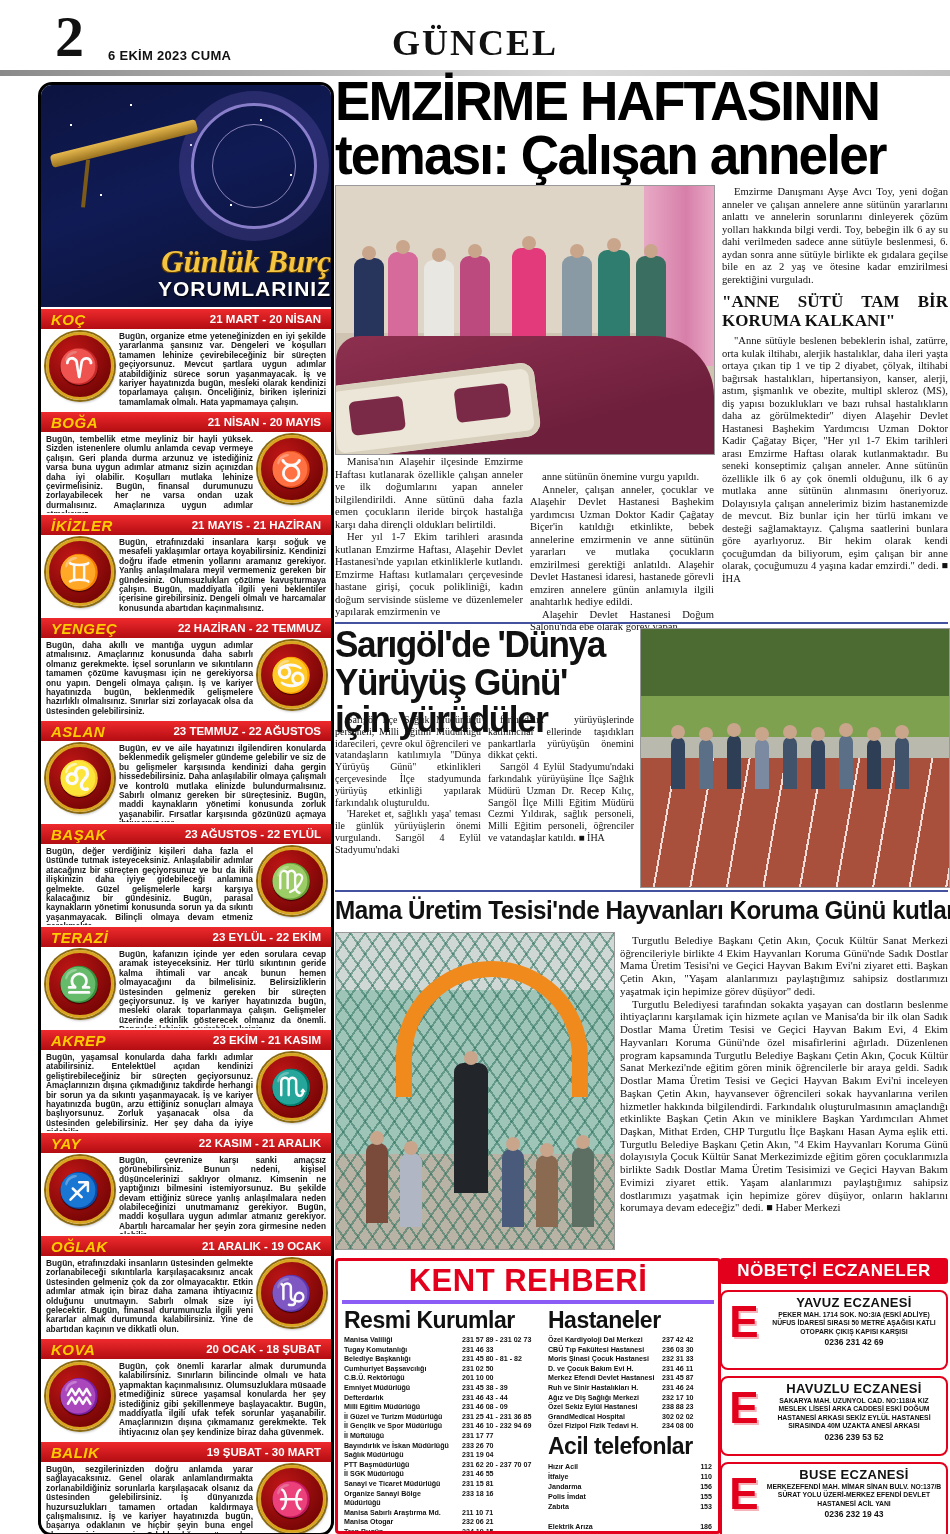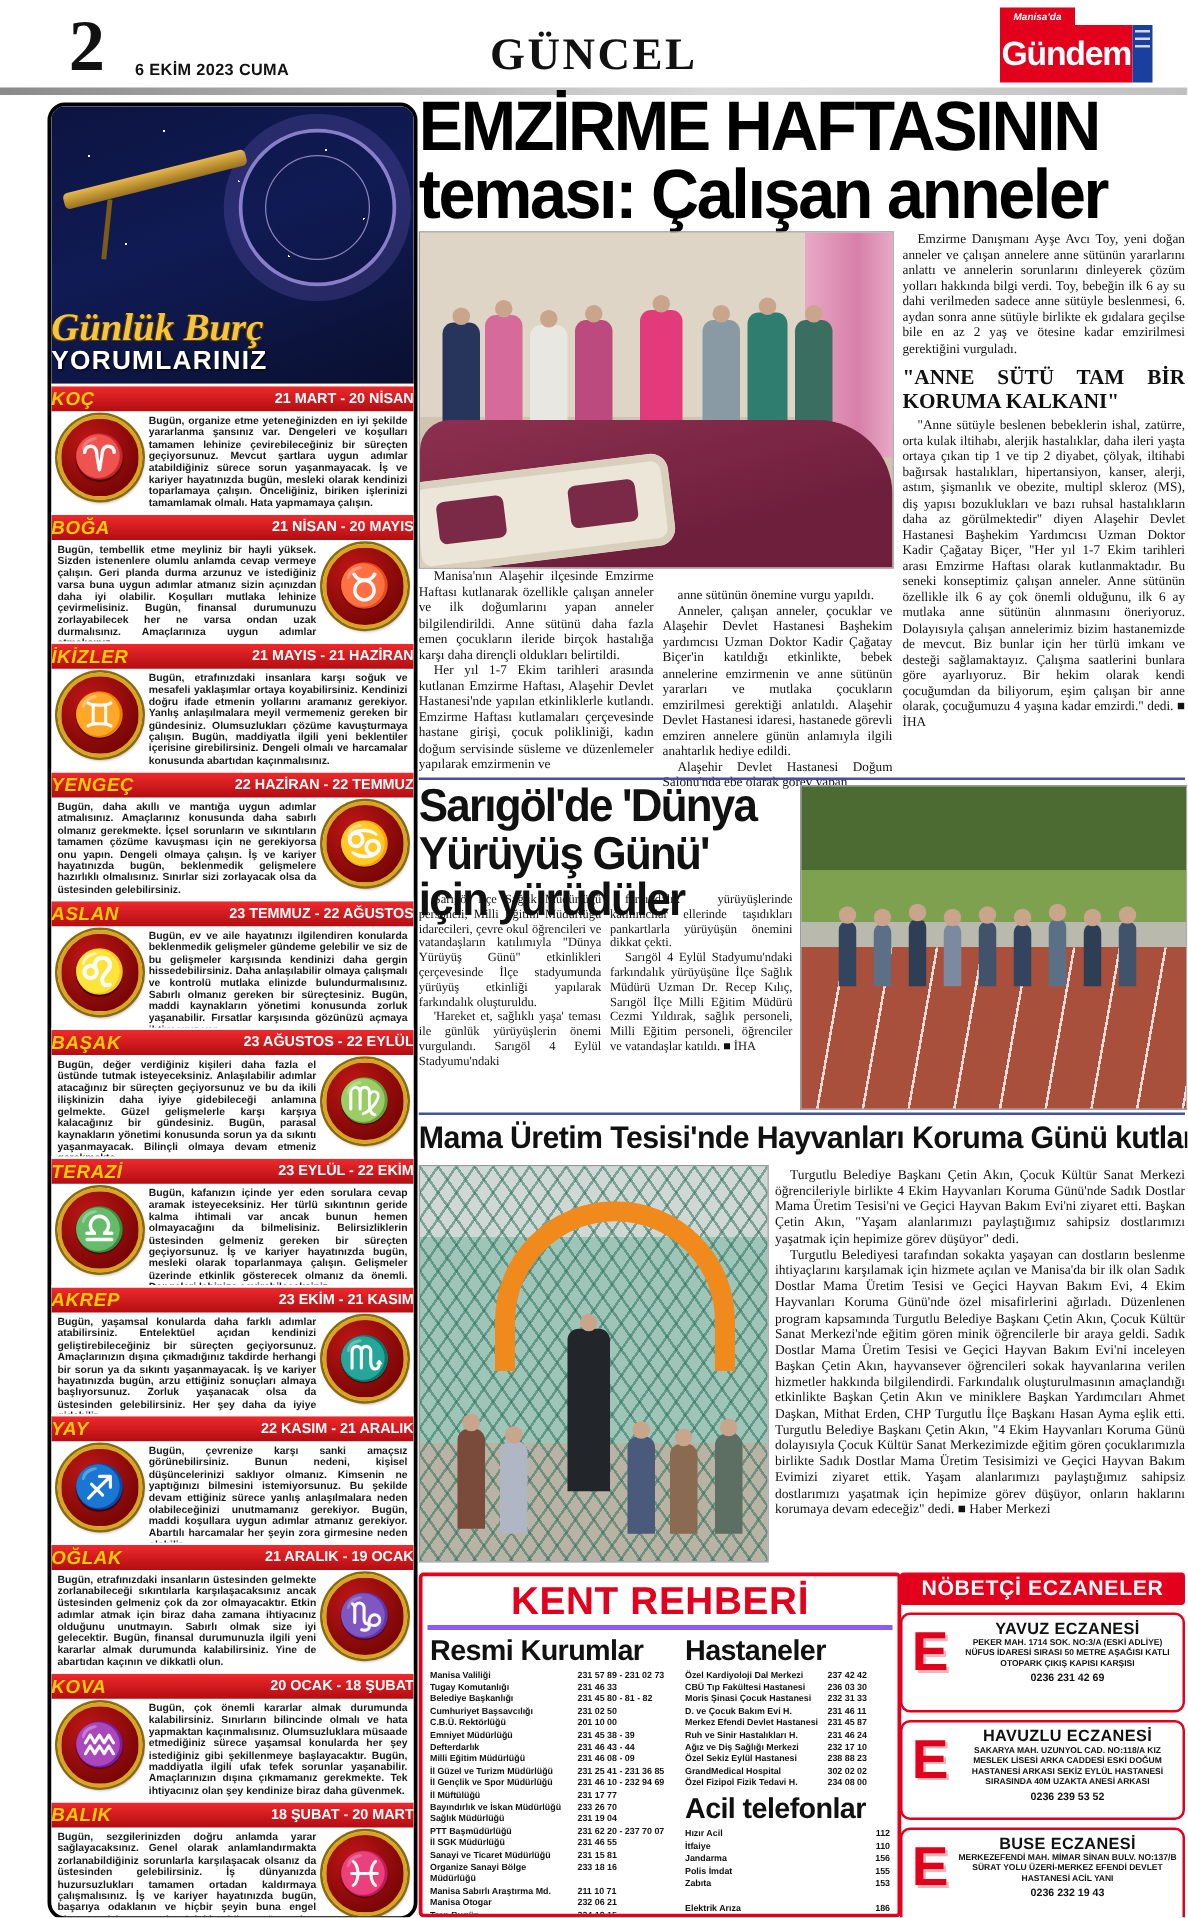--- a/index.html
+++ b/index.html
@@ -32,28 +32,28 @@
       radial-gradient(1.5px 1.5px at 250px 90px,#fff 50%,transparent 51%),
       radial-gradient(2px 2px at 60px 110px,#fff 50%,transparent 51%),
       radial-gradient(1.5px 1.5px at 190px 120px,#fff 50%,transparent 51%),
       linear-gradient(160deg,#0c1440 0%,#101b55 45%,#0a1030 100%);}
   .astro-ring{position:absolute;right:14px;top:18px;width:120px;height:120px;border:3px solid rgba(190,170,255,.7);
               border-radius:50%;box-shadow:0 0 0 12px rgba(120,100,200,.25);}
   .astro-ring::after{content:"";position:absolute;inset:18px;border:1px solid rgba(220,200,255,.6);border-radius:50%;}
   .telescope{position:absolute;left:8px;top:52px;width:150px;height:13px;background:linear-gradient(#e6b84e,#9a7220);
              transform:rotate(-14deg);border-radius:4px;}
   .telescope::after{content:"";position:absolute;left:26px;top:12px;width:4px;height:48px;background:#7c5a18;transform:rotate(20deg);}
-  .astro-title{position:absolute;left:0;right:0;bottom:6px;text-align:left;}
+  .astro-title{position:absolute;left:12px;right:0;bottom:6px;text-align:right;}
   .astro-title .t1{font-family:"Liberation Serif",serif;font-style:italic;font-weight:900;font-size:31px;
                    color:#f5c542;text-shadow:1px 1px 0 #5a3b00,-1px 1px 0 #5a3b00;line-height:1.0;}
   .astro-title .t2{font-weight:900;font-size:21px;color:#fff;letter-spacing:1px;text-shadow:1px 1px 2px #000;}
   .signs{position:relative;}
   .sign{height:101px;overflow:hidden;border-top:2px solid #fff;}
   .sign-banner{height:20px;background:linear-gradient(#ee2a2d,#b30d12);display:flex;align-items:center;
-               justify-content:space-between;padding:0 0;text-align:right;}
+               justify-content:space-between;padding:0 10px;text-align:right;}
   .sign-name{color:#ffcc00;font-weight:900;font-style:italic;font-size:15px;letter-spacing:.5px;}
   .sign-dates{color:#fff;font-weight:800;font-size:11.5px;}
   .sign-row{display:flex;align-items:flex-start;padding:3px 5px 0 5px;gap:5px;}
   .sign:nth-of-type(even) .sign-row{flex-direction:row-reverse;}
   .sign-icon{flex:0 0 62px;height:62px;border-radius:50%;
              background:radial-gradient(circle at 35% 30%,#c01616,#7a0606 75%);
              border:3px solid #d9a520;box-shadow:0 0 0 2px #8a6a10,1px 2px 3px rgba(0,0,0,.4);
              display:flex;align-items:center;justify-content:center;}
   .sign-icon span{color:#f2c230;font-size:34px;line-height:1;text-shadow:0 1px 1px #3a0000;}
   .sign-text{flex:1;font-size:8.3px;line-height:1.13;font-weight:600;color:#1a1a1a;text-align:justify;}
@@ -125,29 +125,20 @@
 <body>
 
 <div class="page">
 
   <div class="pagenum">2</div>
   <div class="dateline">
     <span>6 EKİM 2023</span>
     <b>CUMA</b>
   </div>
   <div class="section-title">GÜNCEL</div>
-  <div class="logo">
-    <div class="logo-top">Manisa'da</div>
-    <div class="logo-main">Gündem</div>
-    <div class="logo-side">
-        <i></i>
-        <i></i>
-        <i></i>
-      </div>
-  </div>
   <div class="header-rule"></div>
 
   <div class="astro-box">
     <div class="astro-img">
       <div class="astro-ring"></div>
       <div class="telescope"></div>
       <div class="astro-title">
         <div class="t1">Günlük Burç</div>
         <div class="t2">YORUMLARINIZ</div>
       </div>
@@ -293,21 +284,21 @@
             <div class="sign-icon">
               <span>♒</span>
             </div>
             <div class="sign-text">Bugün, çok önemli kararlar almak durumunda kalabilirsiniz. Sınırların bilincinde olmalı ve hata yapmaktan kaçınmalısınız. Olumsuzluklara müsaade etmediğiniz sürece yaşamsal konularda her şey istediğiniz gibi şekillenmeye başlayacaktır. Bugün, maddiyatla ilgili ufak tefek sorunlar yaşanabilir. Amaçlarınızın dışına çıkmamanız gerekmekte. Tek ihtiyacınız olan şey kendinize biraz daha güvenmek.</div>
           </div>
         </div>
 
         <div class="sign">
           <div class="sign-banner">
             <span class="sign-name">BALIK</span>
-            <span class="sign-dates">18 ŞUBAT - 20 MART</span>
+            <span class="sign-dates">19 ŞUBAT - 30 MART</span>
           </div>
           <div class="sign-row">
             <div class="sign-icon">
               <span>♓</span>
             </div>
             <div class="sign-text">Bugün, sezgilerinizden doğru anlamda yarar sağlayacaksınız. Genel olarak anlamlandırmakta zorlanabildiğiniz sorunlarla karşılaşacak olsanız da üstesinden gelebilirsiniz. İş dünyanızda huzursuzlukları tamamen ortadan kaldırmaya çalışmalısınız. İş ve kariyer hayatınızda bugün, başarıya odaklanın ve hiçbir şeyin buna engel olmasına izin vermeyin. Odaklandığınız sürece her şey daha iyiye gidebilir.</div>
           </div>
         </div>
       </div>
   </div>

